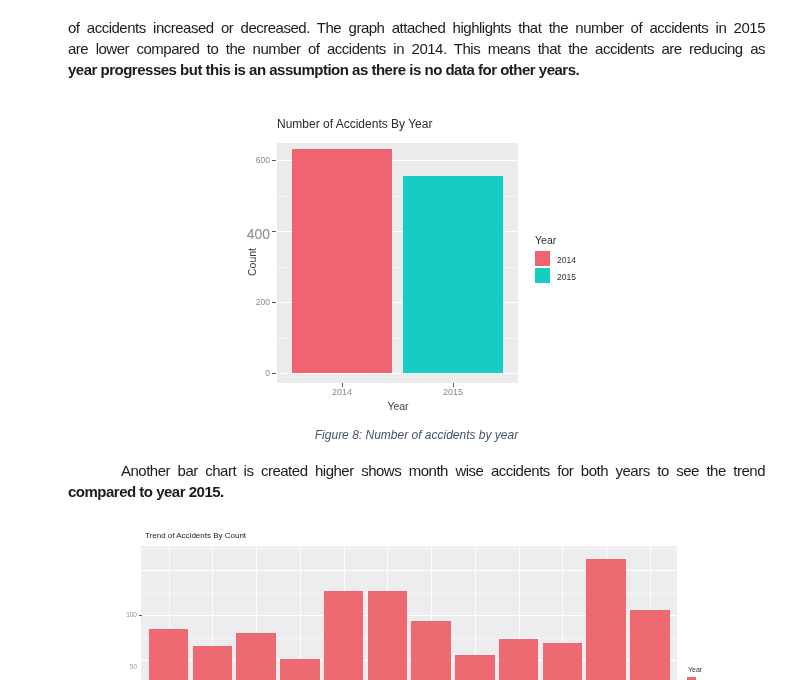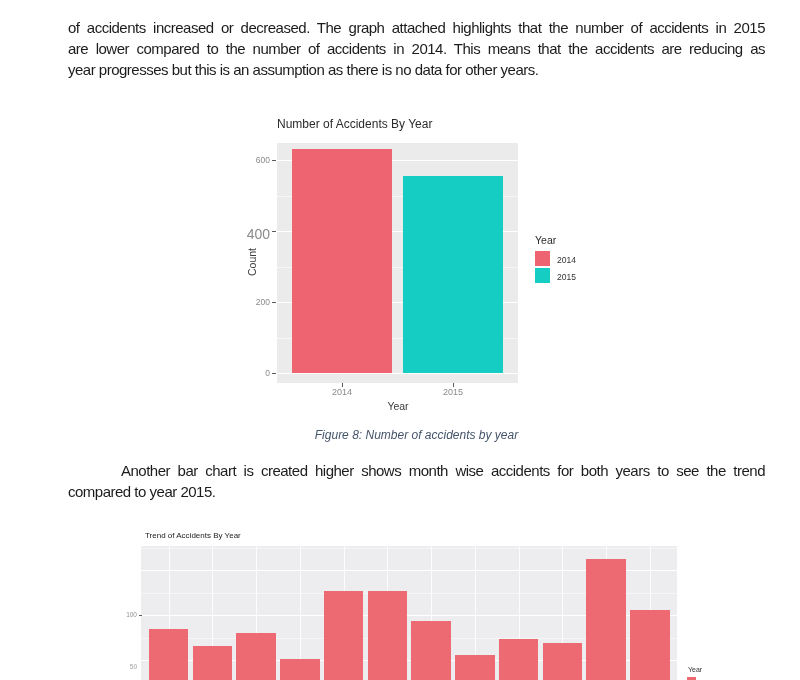--- a/index.html
+++ b/index.html
@@ -4,21 +4,21 @@
 <style>
   html,body{margin:0;padding:0;background:#ffffff;}
   .screen{
     position:relative;width:800px;height:680px;overflow:hidden;background:#ffffff;
     font-family:"Liberation Sans", sans-serif;
   }
   
   .para{position:absolute;left:68px;width:697px;font-size:15px;line-height:21px;
         letter-spacing:-0.5px;color:#1c1c1c;}
   .para .line{text-align:justify;text-align-last:justify;white-space:normal;height:21px;overflow:hidden;}
-  .para .line.last{text-align-last:left;}
+  .para .line.last{text-align-last:left;font-weight:bold;}
   .para .line.indent{padding-left:53px;width:644px;}
   
   .c1-title{position:absolute;left:277px;top:117px;font-size:12px;color:#2b2b2b;}
   .c1-panel{position:absolute;left:277px;top:143px;width:241px;height:240px;background:#ebebeb;}
   .c1-ylab{position:absolute;left:212px;top:256px;width:80px;text-align:center;
            font-size:10.5px;color:#3c3c3c;transform:rotate(-90deg);}
   .c1-xlab{position:absolute;left:368px;top:400px;width:60px;text-align:center;
            font-size:10.5px;color:#3c3c3c;}
   .c1-legend-title{position:absolute;left:535px;top:234px;font-size:10.5px;color:#2b2b2b;}
   .c1-sw{position:absolute;width:15px;height:15px;}
@@ -72,21 +72,21 @@
   <div class="c1-sw c1-sw2" style="background: rgb(22, 205, 195);"></div>
   <div class="c1-li c1-li2">2015</div>
 
   <div class="caption">Figure 8: Number of accidents by year</div>
 
   <div class="para" style="top:460px">
     <div class="line indent">Another bar chart is created higher shows month wise accidents for both years to see the trend</div>
     <div class="line last">compared to year 2015.</div>
   </div>
 
-  <div class="c2-title">Trend of Accidents By Year</div>
+  <div class="c2-title">Trend of Accidents By Count</div>
   <div class="c2-panel">
       <div style="position: absolute; left: 27.5px; top: 0px; width: 1px; height: 134px; background: rgba(255, 255, 255, 0.8);"></div>
       <div style="position: absolute; left: 71.27px; top: 0px; width: 1px; height: 134px; background: rgba(255, 255, 255, 0.8);"></div>
       <div style="position: absolute; left: 115.04px; top: 0px; width: 1px; height: 134px; background: rgba(255, 255, 255, 0.8);"></div>
       <div style="position: absolute; left: 158.81px; top: 0px; width: 1px; height: 134px; background: rgba(255, 255, 255, 0.8);"></div>
       <div style="position: absolute; left: 202.58px; top: 0px; width: 1px; height: 134px; background: rgba(255, 255, 255, 0.8);"></div>
       <div style="position: absolute; left: 246.35px; top: 0px; width: 1px; height: 134px; background: rgba(255, 255, 255, 0.8);"></div>
       <div style="position: absolute; left: 290.12px; top: 0px; width: 1px; height: 134px; background: rgba(255, 255, 255, 0.8);"></div>
       <div style="position: absolute; left: 333.89px; top: 0px; width: 1px; height: 134px; background: rgba(255, 255, 255, 0.8);"></div>
       <div style="position: absolute; left: 377.66px; top: 0px; width: 1px; height: 134px; background: rgba(255, 255, 255, 0.8);"></div>

